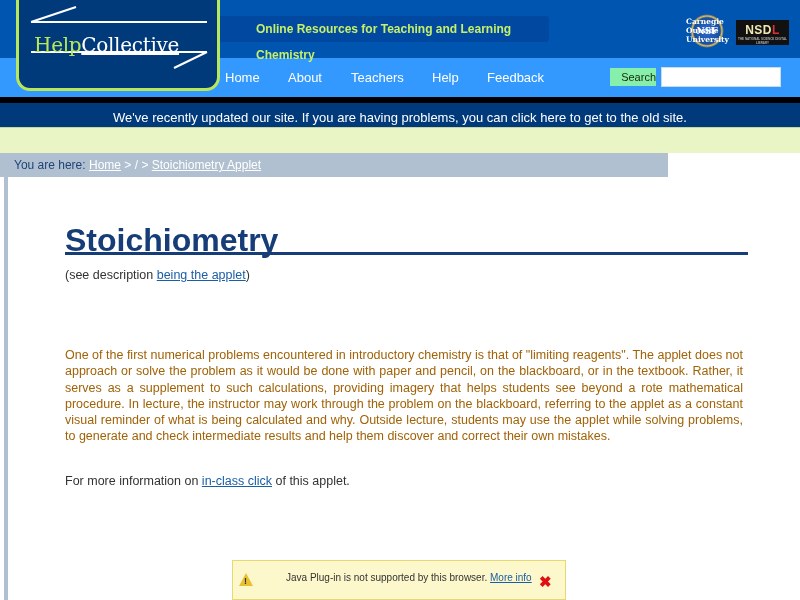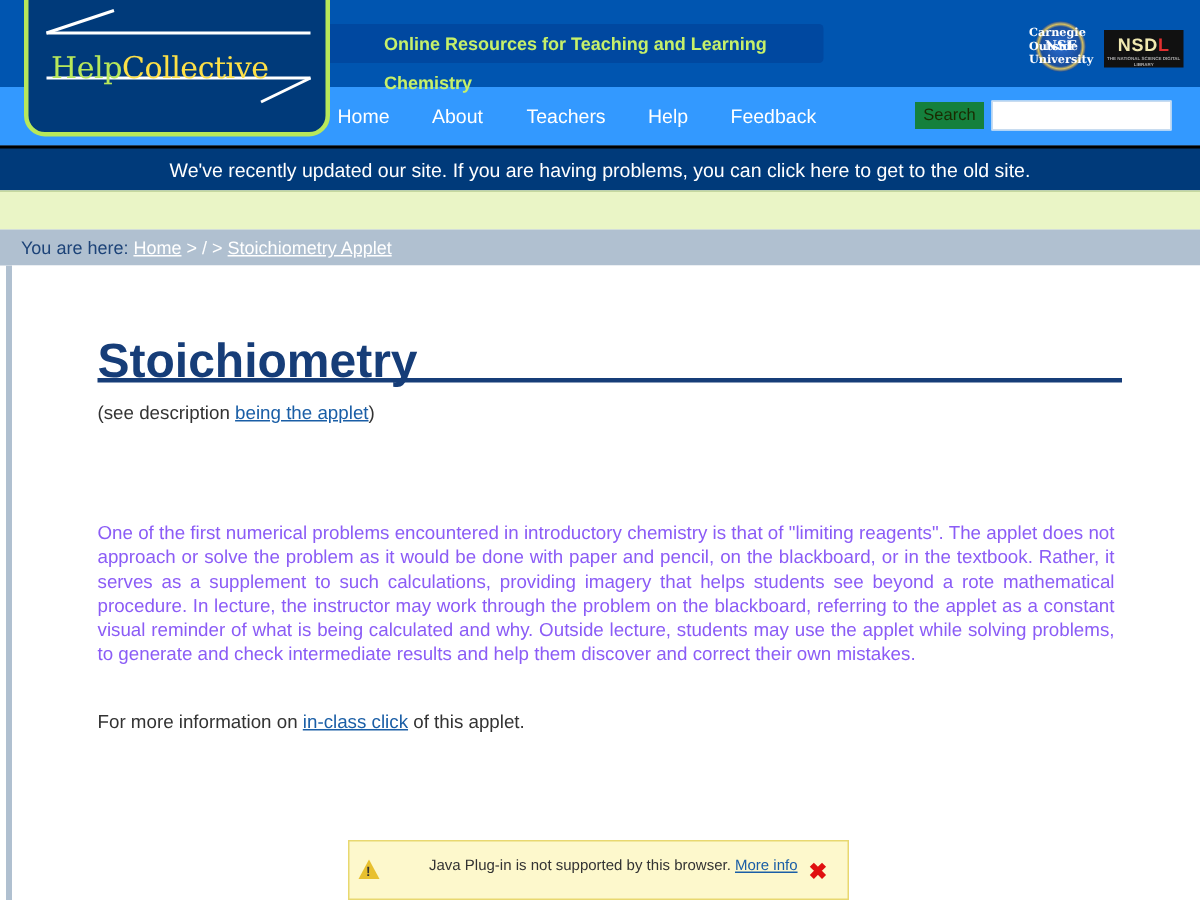--- a/index.html
+++ b/index.html
@@ -6,51 +6,51 @@
   html, body { width: 800px; height: 600px; overflow: hidden; }
   body { font-family: "Liberation Sans", sans-serif; background: #ffffff; position: relative; }
 
   
   .header-top { position: absolute; left: 0; top: 0; width: 800px; height: 58px; background: #0055b0; }
   .header-nav { position: absolute; left: 0; top: 58px; width: 800px; height: 39px; background: #3399ff; }
   .logo-box { position: absolute; left: 16px; top: -12px; width: 204px; height: 103px; background: #003a7a; border: 3px solid #b8e85a; border-radius: 0 0 14px 14px; z-index: 2; }
   .logo-box svg { position: absolute; left: 0; top: 0; }
   .logo-text { position: absolute; left: 15px; top: 42px; font-family: "DejaVu Serif", serif; font-size: 20px; letter-spacing: -0.3px; }
   .logo-chem { color: #b8e85a; }
-  .logo-coll { color: #fde047; }
+  .logo-coll { color: #ffffff; text-decoration: underline; }
 
   .tagline { position: absolute; left: 220px; top: 16px; width: 329px; height: 26px; background: #0048a0; border-radius: 0 3px 3px 0; color: #c6f06a; font-weight: bold; font-size: 12px; line-height: 26px; padding-left: 36px; }
 
   .partners { position: absolute; left: 640px; top: 14px; width: 160px; height: 36px; }
   .nsf { position: absolute; left: 2px; top: 0; width: 34px; height: 34px; border-radius: 50%; background: radial-gradient(circle, #2a6ccf 0%, #1a4e9c 55%, #d8c060 62%, #1a4e9c 70%); color: #fff; font-size: 9px; font-weight: bold; text-align: center; line-height: 34px; font-family: "DejaVu Serif", serif; margin-left: 48px; }
   .cmu { position: absolute; left: 46px; top: 3px; color: #ffffff; font-family: "DejaVu Serif", serif; font-size: 7.5px; line-height: 9px; font-weight: bold; }
   .nsdl { position: absolute; left: 96px; top: 6px; width: 53px; height: 25px; background: #111; color: #f0e8b0; font-weight: bold; font-size: 12px; letter-spacing: 0.5px; text-align: center; padding-top: 3px; }
   .nsdl .l { color: #e03030; }
   .nsdl small { display: block; font-size: 3px; color: #aaa; line-height: 4px; letter-spacing: 0; }
 
   .nav-item { position: absolute; top: 70px; color: #ffffff; font-size: 13px; text-decoration: none; }
-  .search-btn { position: absolute; left: 610px; top: 68px; width: 46px; height: 18px; background: #15803d; color: #1a2a00; font-size: 11px; border: none; text-align: center; line-height: 18px; }
+  .search-btn { position: absolute; left: 610px; top: 68px; width: 46px; height: 18px; background: #86efac; color: #1a2a00; font-size: 11px; border: none; text-align: right; line-height: 18px; }
   .search-input { position: absolute; left: 661px; top: 67px; width: 120px; height: 20px; background: #ffffff; border: 1px solid #c8dcf0; }
 
   
-  .update-bar { position: absolute; left: 0; top: 97px; width: 800px; height: 30px; background: #003a7a; color: #ffffff; font-size: 13px; text-align: center; line-height: 30px; border-top: 2px solid #000000; }
+  .update-bar { position: absolute; left: 0; top: 97px; width: 800px; height: 30px; background: #003a7a; color: #ffffff; font-size: 13px; text-align: center; line-height: 30px; border-top: 6px solid #000000; }
   .green-bar { position: absolute; left: 0; top: 127px; width: 800px; height: 26px; background: #eaf5c6; border-top: 1px solid #c6d8a0; }
-  .crumb-bar { position: absolute; left: 0; top: 153px; width: 800px; height: 24px; background: #b0c0d0; font-size: 12px; line-height: 24px; padding-left: 14px; }
+  .crumb-bar { position: absolute; left: 0; top: 153px; width: 668px; height: 24px; background: #b0c0d0; font-size: 12px; line-height: 24px; padding-left: 14px; }
   .crumb-label { color: #1d4378; }
   .crumb-link { color: #ffffff; text-decoration: underline; }
   .crumb-sep { color: #ffffff; }
 
   .content { position: absolute; left: 4px; top: 177px; width: 796px; height: 423px; background: #ffffff; border-left: 4px solid #b0c0d0; }
 
   .title { position: absolute; left: 65px; top: 222px; color: #163d78; font-size: 32px; font-weight: bold; }
   .title-rule { position: absolute; left: 65px; top: 252px; width: 683px; height: 3px; background: #163d78; }
   .see-desc { position: absolute; left: 65px; top: 268px; font-size: 12.5px; color: #333; }
   .link { color: #1a5ea6; text-decoration: underline; }
 
-  .para { position: absolute; left: 65px; top: 347px; width: 678px; font-size: 12.5px; line-height: 16.3px; color: #8b5cf6; text-align: justify; }
+  .para { position: absolute; left: 65px; top: 347px; width: 678px; font-size: 12.5px; line-height: 16.3px; color: #a16207; text-align: justify; }
   .more-info { position: absolute; left: 65px; top: 474px; font-size: 12.5px; color: #333; }
 
   
   .plugin-bar { position: absolute; left: 232px; top: 560px; width: 334px; height: 40px; background: #fdf8cc; border: 1px solid #e8d870; }
   .warn-icon { position: absolute; left: 6px; top: 12px; width: 0; height: 0; border-left: 7px solid transparent; border-right: 7px solid transparent; border-bottom: 13px solid #e8c030; }
   .warn-mark { position: absolute; left: 11px; top: 15px; font-size: 9px; font-weight: bold; color: #333; }
   .plugin-text { position: absolute; left: 29px; top: 11px; font-size: 10px; color: #333; margin-left: 24px; }
   .plugin-link { color: #1a5ea6; text-decoration: underline; }
   .close-x { position: absolute; left: 306px; top: 14px; color: #e01010; font-size: 15px; font-weight: bold; line-height: 14px; cursor: pointer; }
 </style>

